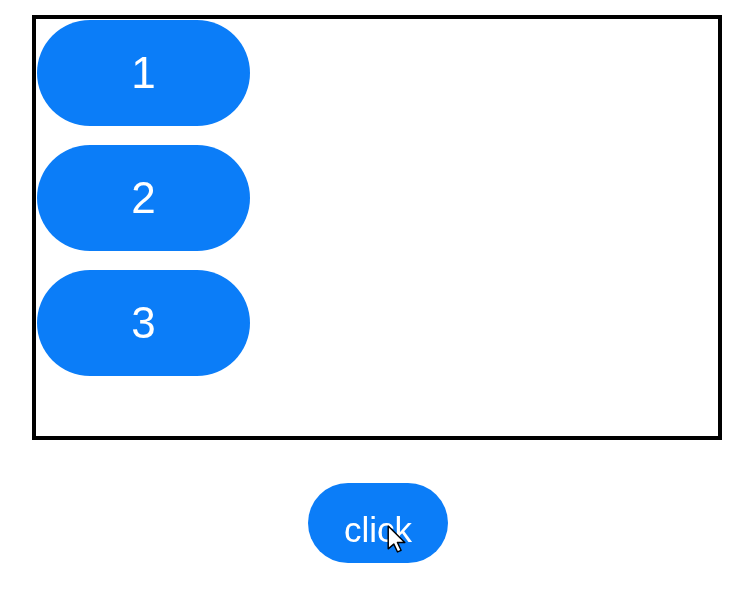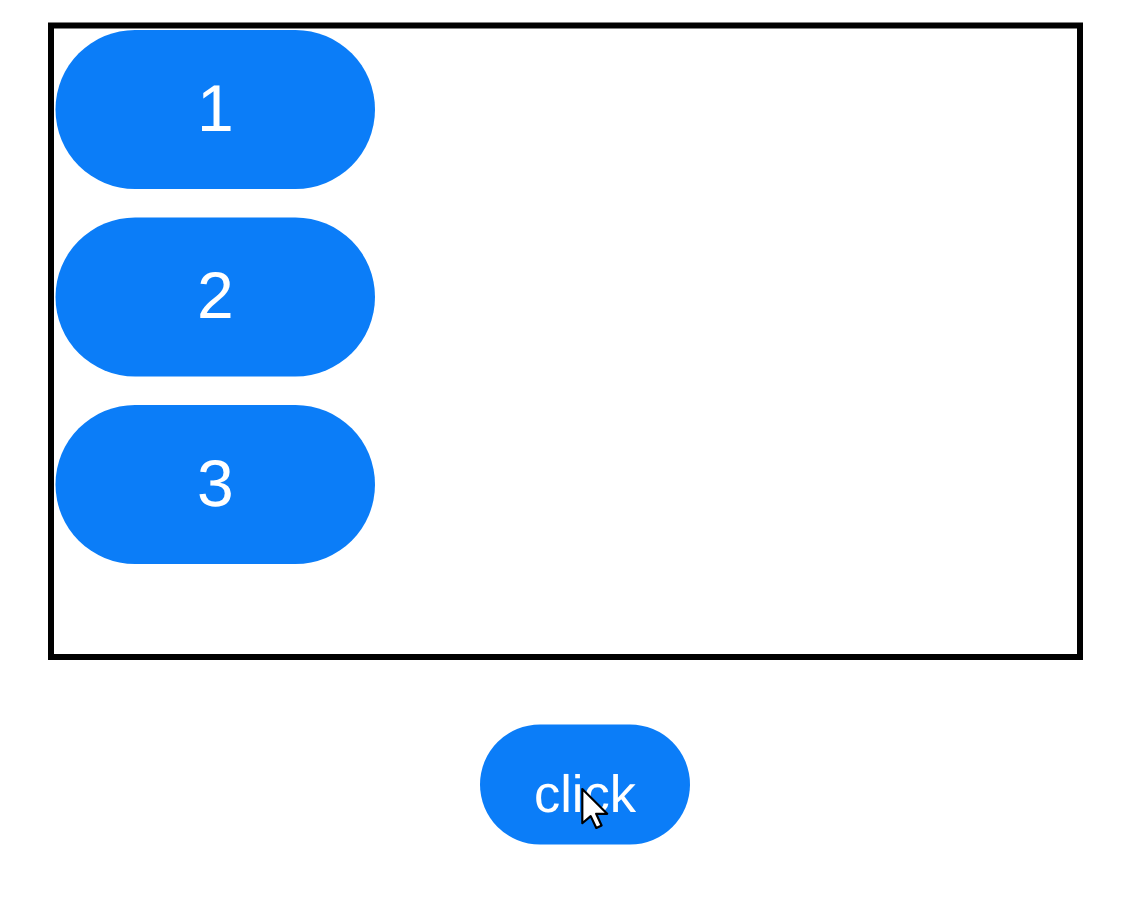--- a/index.html
+++ b/index.html
@@ -39,21 +39,21 @@
     line-height: 1;
     margin: 0 0 19px 1px;
     padding: 0;
     cursor: pointer;
   }
   .pill-button.first {
     margin-top: 1px;
   }
   .click-button {
     position: absolute;
-    left: 320px;
+    left: 308px;
     top: 483px;
     width: 140px;
     height: 80px;
     border: none;
     border-radius: 40px;
     background: var(--blue, #0b7df8);
     color: var(--text-on-blue, #ffffff);
     font-family: "Liberation Sans", sans-serif;
     font-size: 35px;
     line-height: 1;

